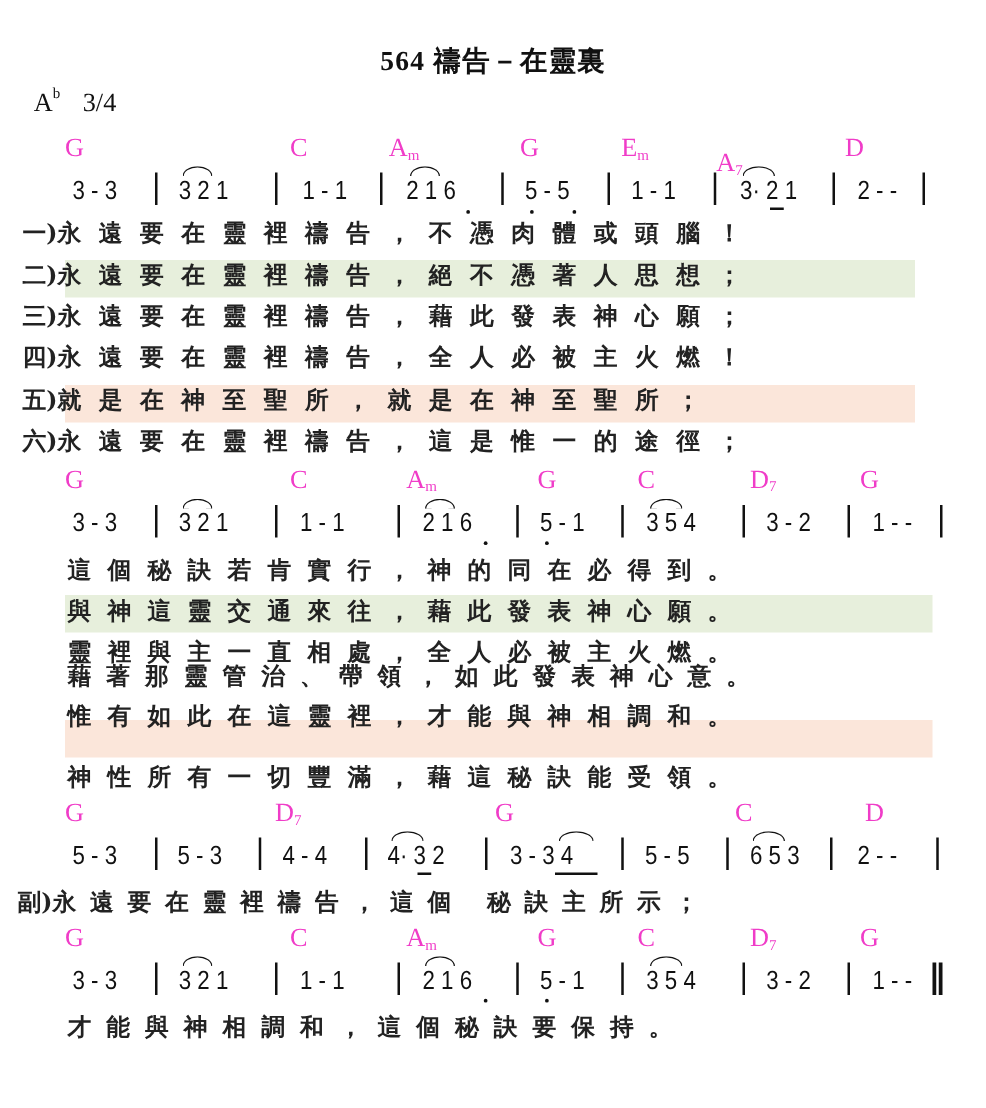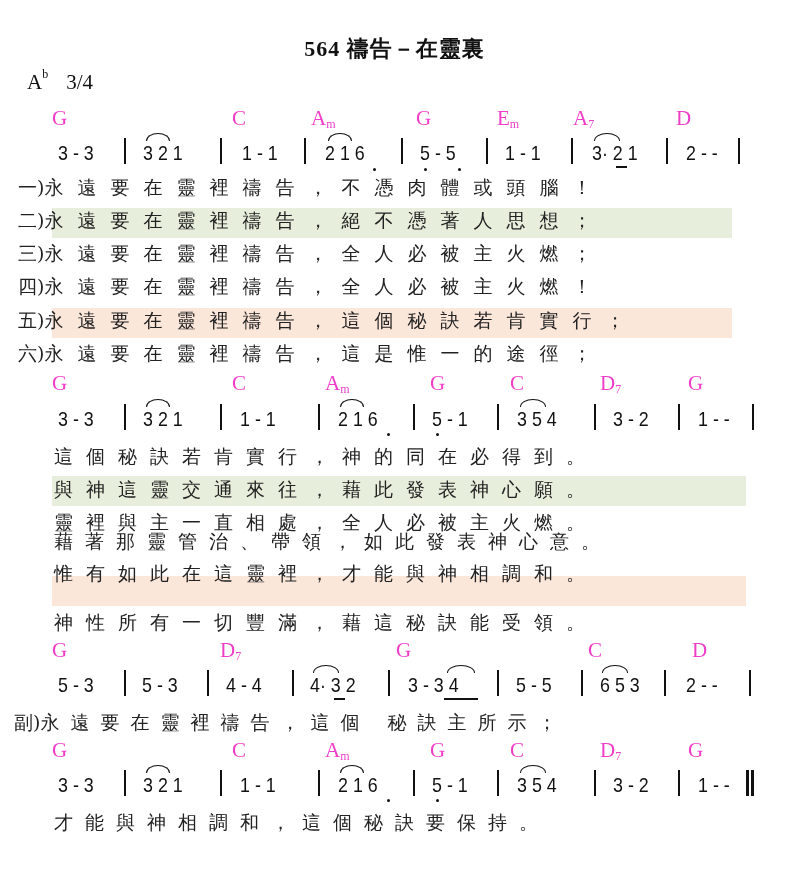--- a/index.html
+++ b/index.html
@@ -9,42 +9,42 @@
   .key { left:27px; top:70px; font-family:"Liberation Serif", serif; font-size:21px; }
   .key sup { font-size:12px; position:relative; top:-3px; }
   .key .meter { margin-left:18px; }
   .chord { font-family:"Liberation Serif", serif; font-size:21px; color:#f03cc8; line-height:1; }
   .chord sub { font-size:12px; vertical-align:-3px; }
   .bar { background:#111; width:1.5px; height:26px; }
   .bar.final { width:3px; }
   .note { font-family:"Liberation Sans", sans-serif; font-size:21px; line-height:1; transform:scaleX(0.85); transform-origin:left top; white-space:pre; }
   .slur { border:1.5px solid #111; border-bottom:none; border-radius:50% 50% 0 0 / 100% 100% 0 0; height:7px; }
   .ulbar { background:#111; height:1.5px; }
-  .lyr { font-family:"DejaVu Sans", sans-serif; font-size:19px; line-height:1; white-space:pre; color:#222; }
+  .lyr { font-family:"DejaVu Sans", sans-serif; font-size:19px; line-height:1; white-space:pre; color:#222;font-weight:bold; }
   .band { left:52px; width:680px; height:30px; }
   .band.green { background:#e7efdc; }
   .band.peach { background:#fbe6da; }
   .band.green2 { left:52px; width:700px; }
   .band.peach2 { left:52px; width:700px; }
   .num { font-family:"DejaVu Serif", serif; font-size:19px; }
 </style>
 </head>
 <body>
 
 <div class="abs title">564  禱告－在靈裏</div>
 <div class="abs key"><span>A</span><sup>b</sup><span class="meter">3/4</span></div>
 
 <div>
 
   <div class="abs chord" style="left:52px;top:108px"><span>G</span></div>
   <div class="abs chord" style="left:232px;top:108px"><span>C</span></div>
   <div class="abs chord" style="left:311px;top:108px"><span>A</span><sub>m</sub></div>
   <div class="abs chord" style="left:416px;top:108px"><span>G</span></div>
   <div class="abs chord" style="left:497px;top:108px"><span>E</span><sub>m</sub></div>
-  <div class="abs chord" style="left:573px;top:108px"><span>A</span><sub>7</sub></div>
+  <div class="abs chord" style="left:573px;top:120px"><span>A</span><sub>7</sub></div>
   <div class="abs chord" style="left:676px;top:108px"><span>D</span></div>
 
   <div class="abs bar" style="left:124px;top:138px"></div>
   <div class="abs bar" style="left:220px;top:138px"></div>
   <div class="abs bar" style="left:304px;top:138px"></div>
   <div class="abs bar" style="left:401px;top:138px"></div>
   <div class="abs bar" style="left:486px;top:138px"></div>
   <div class="abs bar" style="left:571px;top:138px"></div>
   <div class="abs bar" style="left:666px;top:138px"></div>
   <div class="abs bar" style="left:738px;top:138px"></div>
@@ -63,23 +63,23 @@
   <div class="abs slur" style="left:594px;top:133px;width:24px"></div>
   <div class="abs note" style="left:592px;top:142px">3· 2 1</div>
   <div class="abs ulbar" style="left:616px;top:166px;width:11px"></div>
   <div class="abs note" style="left:686px;top:142px">2 - -</div>
 
   <div class="abs band green" style="top:208px;width:680px"></div>
   <div class="abs band peach" style="top:308px;width:680px"></div>
 
   <div class="abs lyr" style="left:18px;top:178px"><span class="num">一)</span><span style="letter-spacing:14px">永遠要在靈裡禱告，不憑肉體或頭腦！</span></div>
   <div class="abs lyr" style="left:18px;top:211px"><span class="num">二)</span><span style="letter-spacing:14px">永遠要在靈裡禱告，絕不憑著人思想；</span></div>
-  <div class="abs lyr" style="left:18px;top:244px"><span class="num">三)</span><span style="letter-spacing:14px">永遠要在靈裡禱告，全人必被主火燃；</span></div>
+  <div class="abs lyr" style="left:18px;top:244px"><span class="num">三)</span><span style="letter-spacing:14px">永遠要在靈裡禱告，藉此發表神心願；</span></div>
   <div class="abs lyr" style="left:18px;top:277px"><span class="num">四)</span><span style="letter-spacing:14px">永遠要在靈裡禱告，全人必被主火燃！</span></div>
-  <div class="abs lyr" style="left:18px;top:311px"><span class="num">五)</span><span style="letter-spacing:14px">永遠要在靈裡禱告，這個秘訣若肯實行；</span></div>
+  <div class="abs lyr" style="left:18px;top:311px"><span class="num">五)</span><span style="letter-spacing:14px">就是在神至聖所，就是在神至聖所；</span></div>
   <div class="abs lyr" style="left:18px;top:344px"><span class="num">六)</span><span style="letter-spacing:14px">永遠要在靈裡禱告，這是惟一的途徑；</span></div>
 </div>
 
 <div>
   <div class="abs chord" style="left:52px;top:373px"><span>G</span></div>
   <div class="abs chord" style="left:232px;top:373px"><span>C</span></div>
   <div class="abs chord" style="left:325px;top:373px"><span>A</span><sub>m</sub></div>
   <div class="abs chord" style="left:430px;top:373px"><span>G</span></div>
   <div class="abs chord" style="left:510px;top:373px"><span>C</span></div>
   <div class="abs chord" style="left:600px;top:373px"><span>D</span><sub>7</sub></div>

